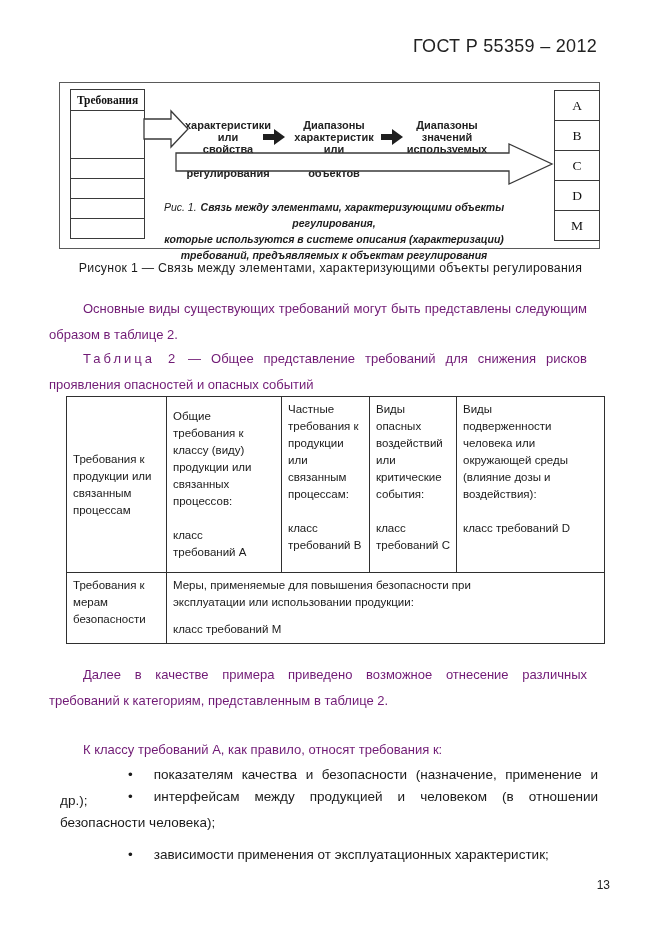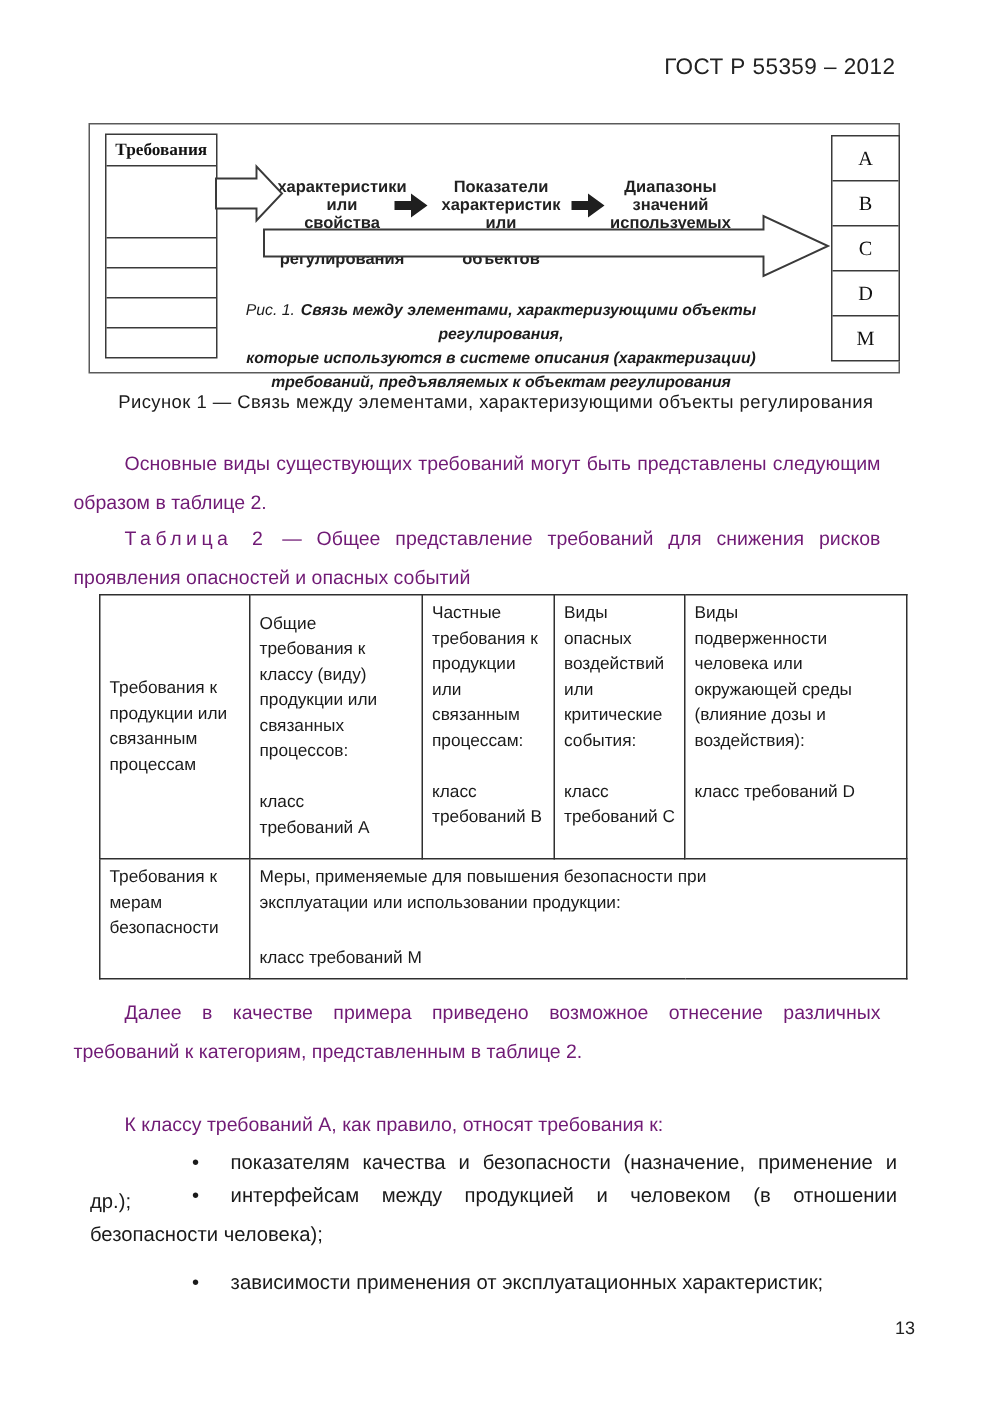--- a/index.html
+++ b/index.html
@@ -1,21 +1,21 @@
 <!DOCTYPE html>
 <html><head>
 <meta charset="utf-8">
 <style>
   html,body{margin:0;padding:0;}
   body{
     width:661px;height:935px;position:relative;background:#ffffff;
     font-family:"Liberation Sans", sans-serif;color:#151515;overflow:hidden;
   }
   
-  .doc-header{position:absolute;top:36px;right:64px;font-size:15px;letter-spacing:.3px;color:#222;}
+  .doc-header{position:absolute;top:36px;right:64px;font-size:18px;letter-spacing:.3px;color:#222;}
   
   .fig{position:absolute;left:59px;top:82px;width:539px;height:165px;border:1px solid #5a5a5a;background:#fff;}
   .fig-leftcol{position:absolute;left:10px;top:6px;width:73px;border:1px solid #3a3a3a;z-index:1;font-weight:bold;}
   .flc-head{height:20px;font-family:"Liberation Serif", serif;font-size:11.5px;
     display:flex;align-items:center;justify-content:center;color:#111;}
   .flc-row{border-top:1px solid #3a3a3a;height:19px;}
   .flc-row.tall{height:47px;}
   .fig-letters{position:absolute;left:494px;top:7px;width:44px;border:1px solid #3a3a3a;z-index:1;background:#fff;}
   .letter-cell{height:29px;display:flex;align-items:center;justify-content:center;
     font-family:"Liberation Serif", serif;font-size:13.5px;color:#111;}
@@ -51,21 +51,21 @@
   .t2{position:absolute;left:66px;top:396px;width:538px;border-collapse:collapse;table-layout:fixed;
     font-size:11.5px;line-height:17px;color:#1a1a1a;}
   .t2 td{border:1px solid #2f2f2f;vertical-align:top;padding:4px 6px;}
   .t2 tr.r1 td{height:160px;}
   .t2 tr.r2 td{height:62px;}
   .t2 td.vc{vertical-align:middle;padding-right:14px;}
   .t2 td.cell2{padding-top:11px;padding-right:16px;}
   .t2 td.cell5{padding-right:24px;}
   .t2 td.mcell{padding-right:70px;}
   .cls{margin-top:17px;}
-  .cls-m{margin-top:20px;}
+  .cls-m{margin-top:10px;}
   
   .page-num{position:absolute;top:878px;right:51px;font-size:12px;color:#222;}
 </style>
 </head>
 <body>
 
 <div class="doc-header">ГОСТ Р 55359 – 2012</div>
 
 <div class="fig">
 
@@ -77,21 +77,21 @@
     <div class="flc-row"></div>
     <div class="flc-row"></div>
   </div>
 
   <div class="flow fb1">
     <span>характеристики или</span>
     <span>свойства объектов</span>
     <span>регулирования</span>
   </div>
   <div class="flow fb2">
-    <span>Показатели</span>
+    <span>Диапазоны</span>
     <span>характеристик или</span>
     <span>свойств объектов</span>
   </div>
   <div class="flow fb3">
     <span>Диапазоны значений</span>
     <span>используемых</span>
     <span>показателей</span>
   </div>
 
   <svg class="fig-svg" width="539" height="165" viewBox="0 0 539 165">

